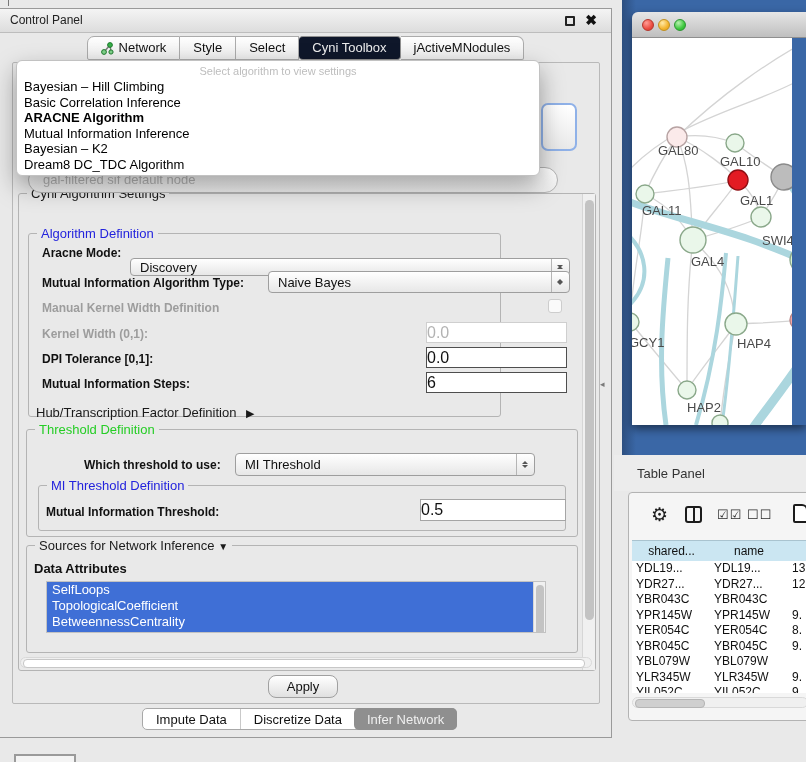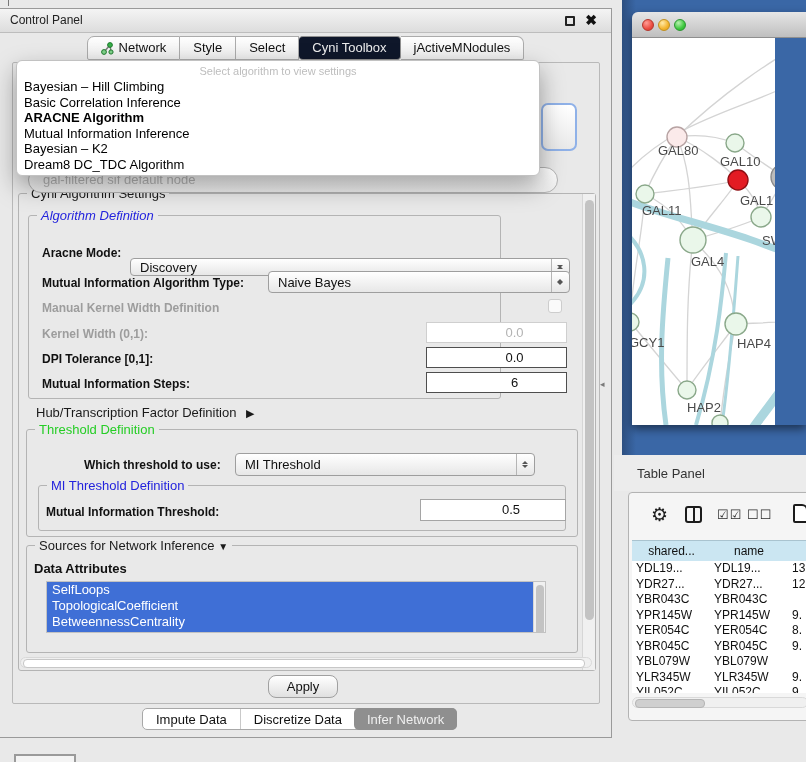--- a/index.html
+++ b/index.html
@@ -49,21 +49,21 @@
   .legend.green{color:#25cd25;}
 
   .lbl{font-size:12px;font-weight:bold;color:#111;white-space:nowrap;}
   .lbl.dis{color:#9d9d9d;}
   .combo{border:1px solid #9e9e9e;border-radius:4px;background:linear-gradient(#ffffff,#e7e7e7);
          font-size:13px;display:flex;align-items:center;padding-left:9px;color:#111;}
   .combo .fill{flex:1;}
   .stepper{width:17px;align-self:stretch;border-left:1px solid #b5b5b5;position:relative;}
   .stepper::before{content:"";position:absolute;top:4px;left:5px;border:3.5px solid transparent;border-bottom-color:#555;}
   .stepper::after{content:"";position:absolute;bottom:4px;left:5px;border:3.5px solid transparent;border-top-color:#555;}
-  .field{background:#fff;font-size:13px;text-align:center;padding-right:6px;line-height:20px;color:#111;padding-left:42px;}
+  .field{background:#fff;font-size:16px;text-align:left;padding-right:6px;line-height:20px;color:#111;}
   .field.dark{border:1px solid #4e4e4e;}
   .field.norm{border:1px solid #a5a5a5;}
   .field.dis{border:1px solid #cfcfcf;color:#b3b3b3;}
   .checkbox{width:14px;height:14px;border:1px solid #cdcdcd;border-radius:3px;background:#fafafa;}
 
   .vscroll{width:13px;background:#f0f0f0;border-left:1px solid #d6d6d6;}
   .vthumb{position:absolute;left:1.5px;width:9px;border-radius:5px;background:#c3c3c3;}
   .hscroll{height:11px;background:#f0f0f0;border:1px solid #d9d9d9;border-radius:6px;}
   .hthumb{position:absolute;top:1px;height:7px;border-radius:4px;background:#ffffff;border:1px solid #c7c7c7;}
 
@@ -82,21 +82,21 @@
   
   .blue-area{left:622px;top:0;width:184px;height:455px;background:linear-gradient(90deg,#2d4f80 0,#3a67a6 14px,#3a67a6 100%);}
   .net-window{left:632px;top:12px;width:174px;height:413px;border-radius:6px 0 0 0;
               box-shadow:0 4px 10px rgba(0,0,0,.5);}
   .net-titlebar{left:0;top:0;width:100%;height:26px;background:linear-gradient(#e6e6e6,#bfbfbf);
                 border-bottom:1px solid #8f8f8f;border-radius:6px 0 0 0;}
   .tl{width:12px;height:12px;border-radius:50%;top:7px;}
   .tl.red{left:10px;background:radial-gradient(circle at 35% 30%,#ff9d96,#ec4d42 60%,#c93a30);border:1px solid #b5352c;}
   .tl.yellow{left:26px;background:radial-gradient(circle at 35% 30%,#ffe9a8,#f4b42e 60%,#d99c1e);border:1px solid #c18f1c;}
   .tl.green{left:42px;background:radial-gradient(circle at 35% 30%,#b8f0b0,#3ec93e 60%,#28a52d);border:1px solid #2a9630;}
-  .net-canvas{left:0;top:26px;width:143px;height:387px;background:#ffffff;overflow:hidden;}
+  .net-canvas{left:0;top:26px;width:160px;height:387px;background:#ffffff;overflow:hidden;}
 
   
   .tp-titlebar{left:614px;top:455px;width:192px;height:36px;background:#ececec;}
   .tp-title{left:23px;top:11px;font-size:13px;color:#333;}
   .tp-box{left:628px;top:492px;width:190px;height:229px;border:1px solid #b3b3b3;border-radius:4px;background:#f5f5f5;overflow:hidden;}
   .tp-toolbar{left:0;top:0;width:100%;height:46px;}
   .gear{font-size:19px;color:#1c1c1c;}
   .cols-icon{width:17px;height:17px;border:2px solid #1c1c1c;border-radius:3px;position:relative;}
   .cols-icon::after{content:"";position:absolute;left:6px;top:0;width:2px;height:13px;background:#1c1c1c;}
   .cbx{font-size:13px;color:#2a2a2a;letter-spacing:1px;}
@@ -166,21 +166,21 @@
       <div class="popup-item">Dream8 DC_TDC Algorithm</div>
     </div>
 
     <div class="abs group" style="left:18px;top:184px;width:578px;height:478px;">
       <span class="legend">Cyni Algorithm Settings</span>
       <div class="abs vscroll" style="right:0;top:0;height:100%;">
         <div class="vthumb" style="top:6px;height:420px;"></div>
       </div>
     </div>
 
-    <div class="abs group" style="left:28px;top:206px;width:473px;height:184px;font-style:italic;">
+    <div class="abs group" style="left:28px;top:224px;width:473px;height:184px;">
       <span class="legend blue">Algorithm Definition</span>
     </div>
     <div class="abs lbl" style="left:42px;top:237px;">Aracne Mode:</div>
     <div class="abs combo" style="left:130px;top:249px;width:440px;height:18px;">
       <span class="fill">Discovery</span>
       <span class="stepper"></span>
     </div>
     <div class="abs lbl" style="left:42px;top:267px;">Mutual Information Algorithm Type:</div>
     <div class="abs combo" style="left:268px;top:262px;width:302px;height:22px;">
       <span class="fill">Naive Bayes</span>

